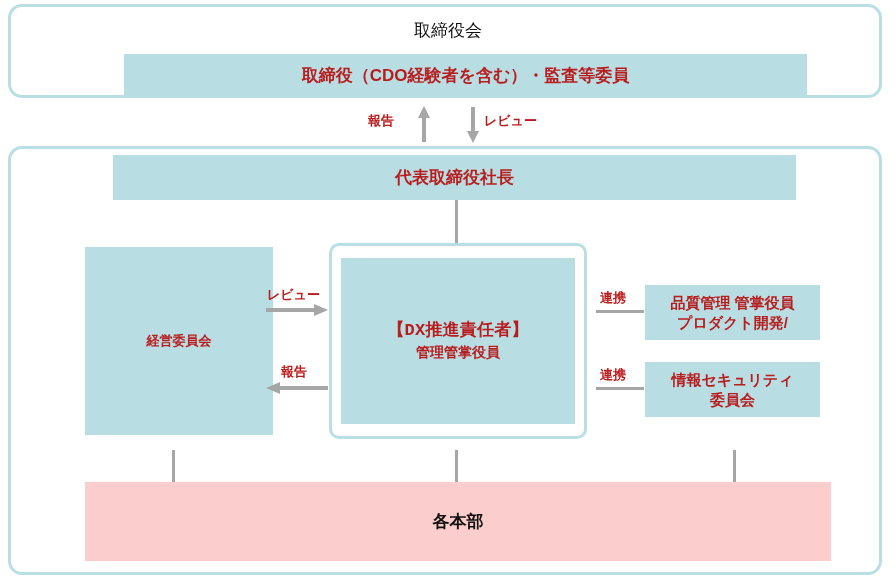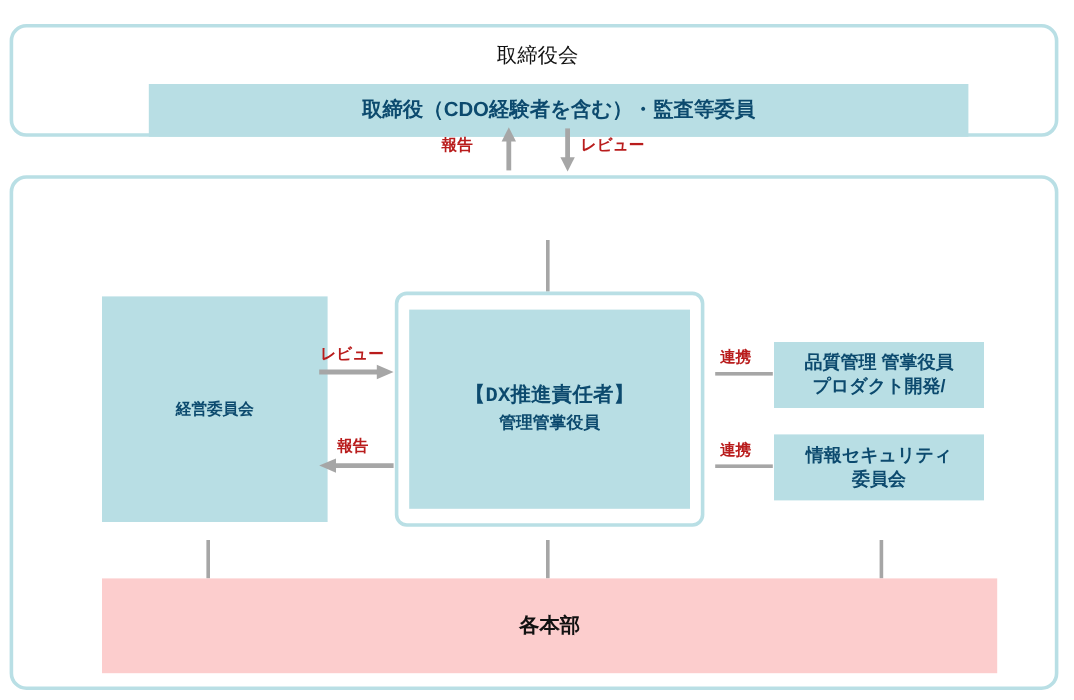--- a/index.html
+++ b/index.html
@@ -21,33 +21,33 @@
     background: #ffffff;
   }
 
   
   .panel {
     position: absolute;
     border: 3px solid #b9dfe5;
     border-radius: 14px;
     background: #ffffff;
   }
-  #board-panel      { left: 8px;  top: 20px;   width: 874px; height: 94px;  }
+  #board-panel      { left: 8px;  top: 4px;   width: 874px; height: 94px;  }
   #management-panel { left: 8px;  top: 146px; width: 874px; height: 429px; }
 
   
   .blue-box {
     position: absolute;
     background: #b8dee4;
     display: flex;
     flex-direction: column;
     align-items: center;
     justify-content: center;
     text-align: center;
-    color: #0c4a6e;
+    color: #b91c1c;
     line-height: 1.28;
   }
 
   .pink-box {
     position: absolute;
     background: #fccdcd;
     display: flex;
     align-items: center;
     justify-content: center;
     text-align: center;
@@ -153,20 +153,21 @@
 
     <g>
       <line x1="473" y1="107" x2="473" y2="135" stroke="#a6a6a6" stroke-width="4"></line>
       <polygon points="473,143 467,131 479,131" fill="#a6a6a6"></polygon>
     </g>
   </svg>
 
   <div class="panel" id="management-panel">
   </div>
 
+  <div class="blue-box" id="president-box">代表取締役社長</div>
 
   <div class="conn vline" style="left:455px; top:200px; height:43px;"></div>
 
   <div class="blue-box" id="exec-committee-box">経営委員会</div>
 
   <div id="dx-frame"></div>
   <div class="blue-box" id="dx-box">
     <span class="dx-main">【DX推進責任者】</span>
     <span class="dx-sub">管理管掌役員</span>
   </div>

